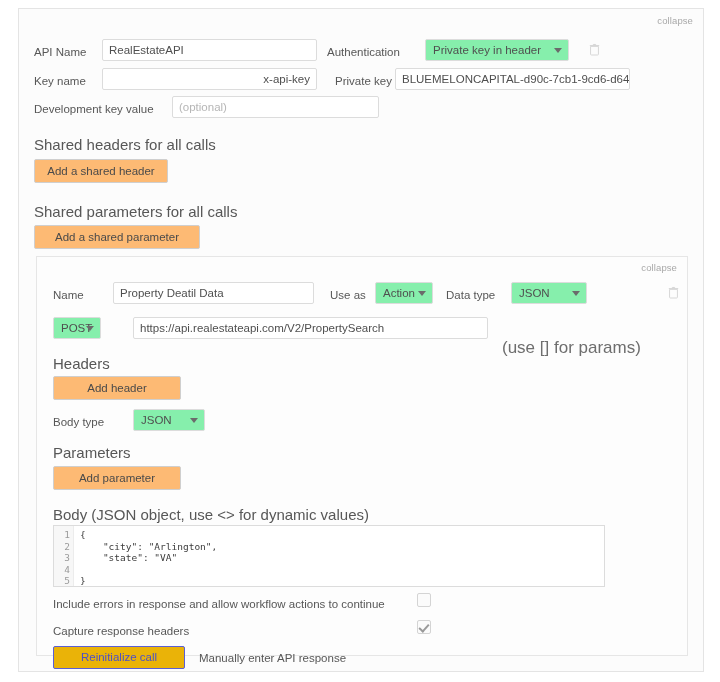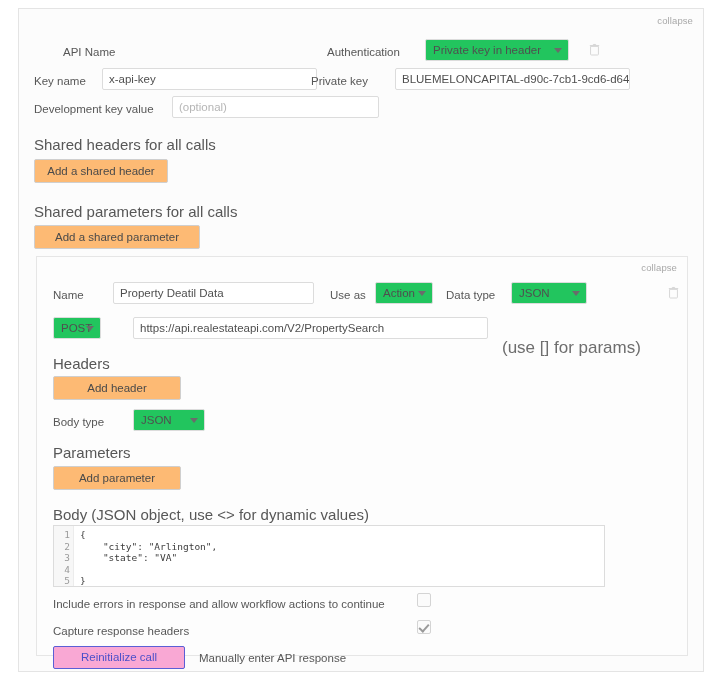--- a/index.html
+++ b/index.html
@@ -60,21 +60,21 @@
     color: #4f4f4f;
     font-family: "Liberation Sans", sans-serif;
     white-space: nowrap;
     overflow: hidden;
   }
   .txtbox.placeholder { color: #b6b6b6; }
 
   .selbox {
     position: absolute;
     box-sizing: border-box;
-    background: #22c55e;
+    background: #86efac;
     border: 1px solid #dcdcdc;
     border-radius: 2px;
     height: 22px;
     line-height: 20px;
     padding: 0 18px 0 7px;
     font-size: 11.5px;
     color: #4f4f4f;
     white-space: nowrap;
     overflow: hidden;
     cursor: pointer;
@@ -191,58 +191,59 @@
     width: 4px;
     height: 8px;
     border: solid #9a9a9a;
     border-width: 0 2px 2px 0;
     transform: rotate(42deg);
   }
 
   .primary-btn {
     position: absolute;
     box-sizing: border-box;
-    background: #f9a8d4;
+    background: #eab308;
     border: 1px solid #5a5fd6;
     border-radius: 2px;
     height: 23px;
     line-height: 21px;
     text-align: center;
     font-size: 11.5px;
     color: #4b50c9;
     cursor: pointer;
     font-family: "Liberation Sans", sans-serif;
   }
 </style>
 </head>
 <body>
 
 <div class="outer-card">
 
   <span class="collapse-link collapse-outer">collapse</span>
 
-  <span class="lbl" style="left:15px; top:35px;margin-left:29px;">API Name</span>
+  <span class="lbl" style="left:15px; top:35px;">API Name</span>
+  <div class="txtbox" style="left:83px; top:30px; width:215px;">RealEstateAPI</div>
 
   <span class="lbl" style="left:308px; top:35px;">Authentication</span>
   <div class="selbox" style="left:406px; top:30px; width:144px;">
     <span>Private key in header</span>
     <span class="caret"></span>
   </div>
 
   <span class="trash" style="left:570px; top:34px;">
     <svg viewBox="0 0 14 16" width="11" height="13" aria-hidden="true">
       <path d="M2 4h10v10a1 1 0 0 1-1 1H3a1 1 0 0 1-1-1V4z" fill="none" stroke="#777" stroke-width="1.2"></path>
       <path d="M1 3h12M5.5 3V1.6h3V3" fill="none" stroke="#777" stroke-width="1.2"></path>
     </svg>
   </span>
 
   <span class="lbl" style="left:15px; top:64px;">Key name</span>
-  <div class="txtbox" style="left:83px; top:59px; width:215px;">x-api-key</div>
-
-  <span class="lbl" style="left:292px; top:64px;">Private key</span>
+  <div class="txtbox" style="left:83px; top:59px; width:215px;text-align:right;">x-api-key</div>
+
+  <span class="lbl" style="left:316px; top:64px;">Private key</span>
   <div class="txtbox" style="left:376px; top:59px; width:235px;">BLUEMELONCAPITAL-d90c-7cb1-9cd6-d64</div>
 
   <span class="lbl" style="left:15px; top:92px;">Development key value</span>
   <div class="txtbox placeholder" style="left:153px; top:87px; width:207px;">(optional)</div>
 
   <span class="section-lbl" style="left:15px; top:127px;">Shared headers for all calls</span>
   <div class="btn" style="left:15px; top:150px; width:134px;">Add a shared header</div>
 
   <span class="section-lbl" style="left:15px; top:194px;">Shared parameters for all calls</span>
   <div class="btn" style="left:15px; top:216px; width:166px;">Add a shared parameter</div>

